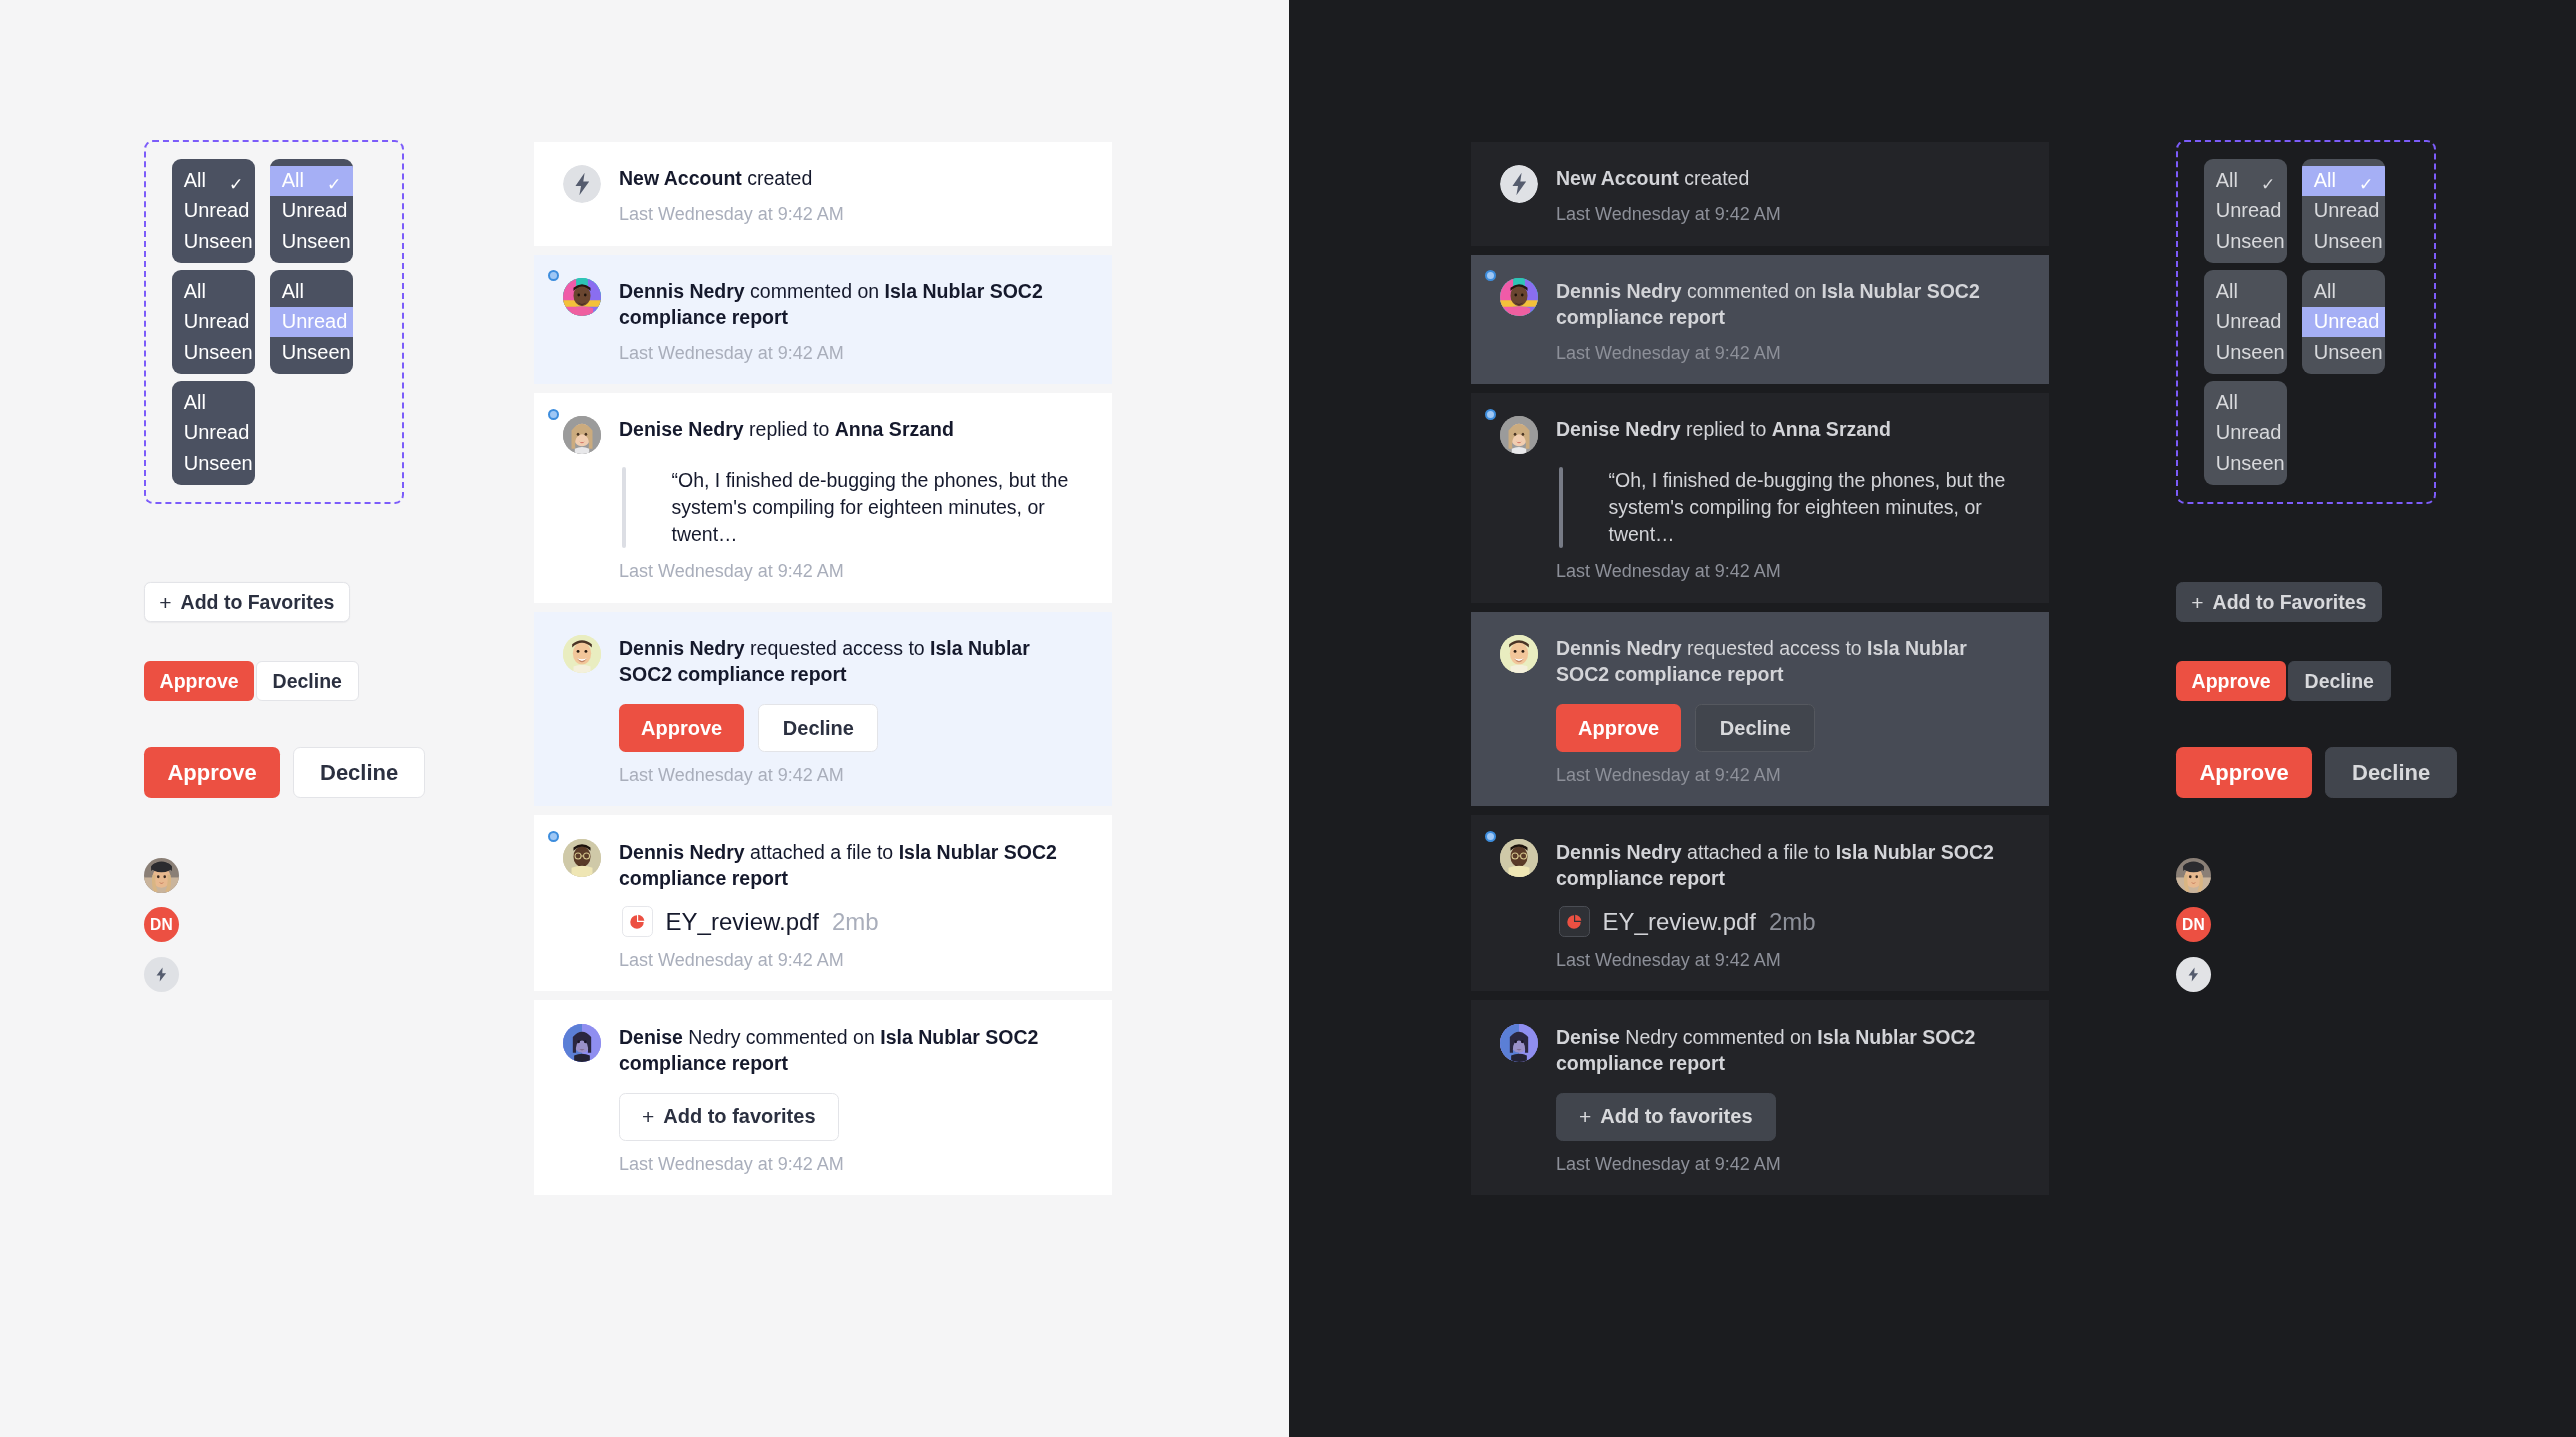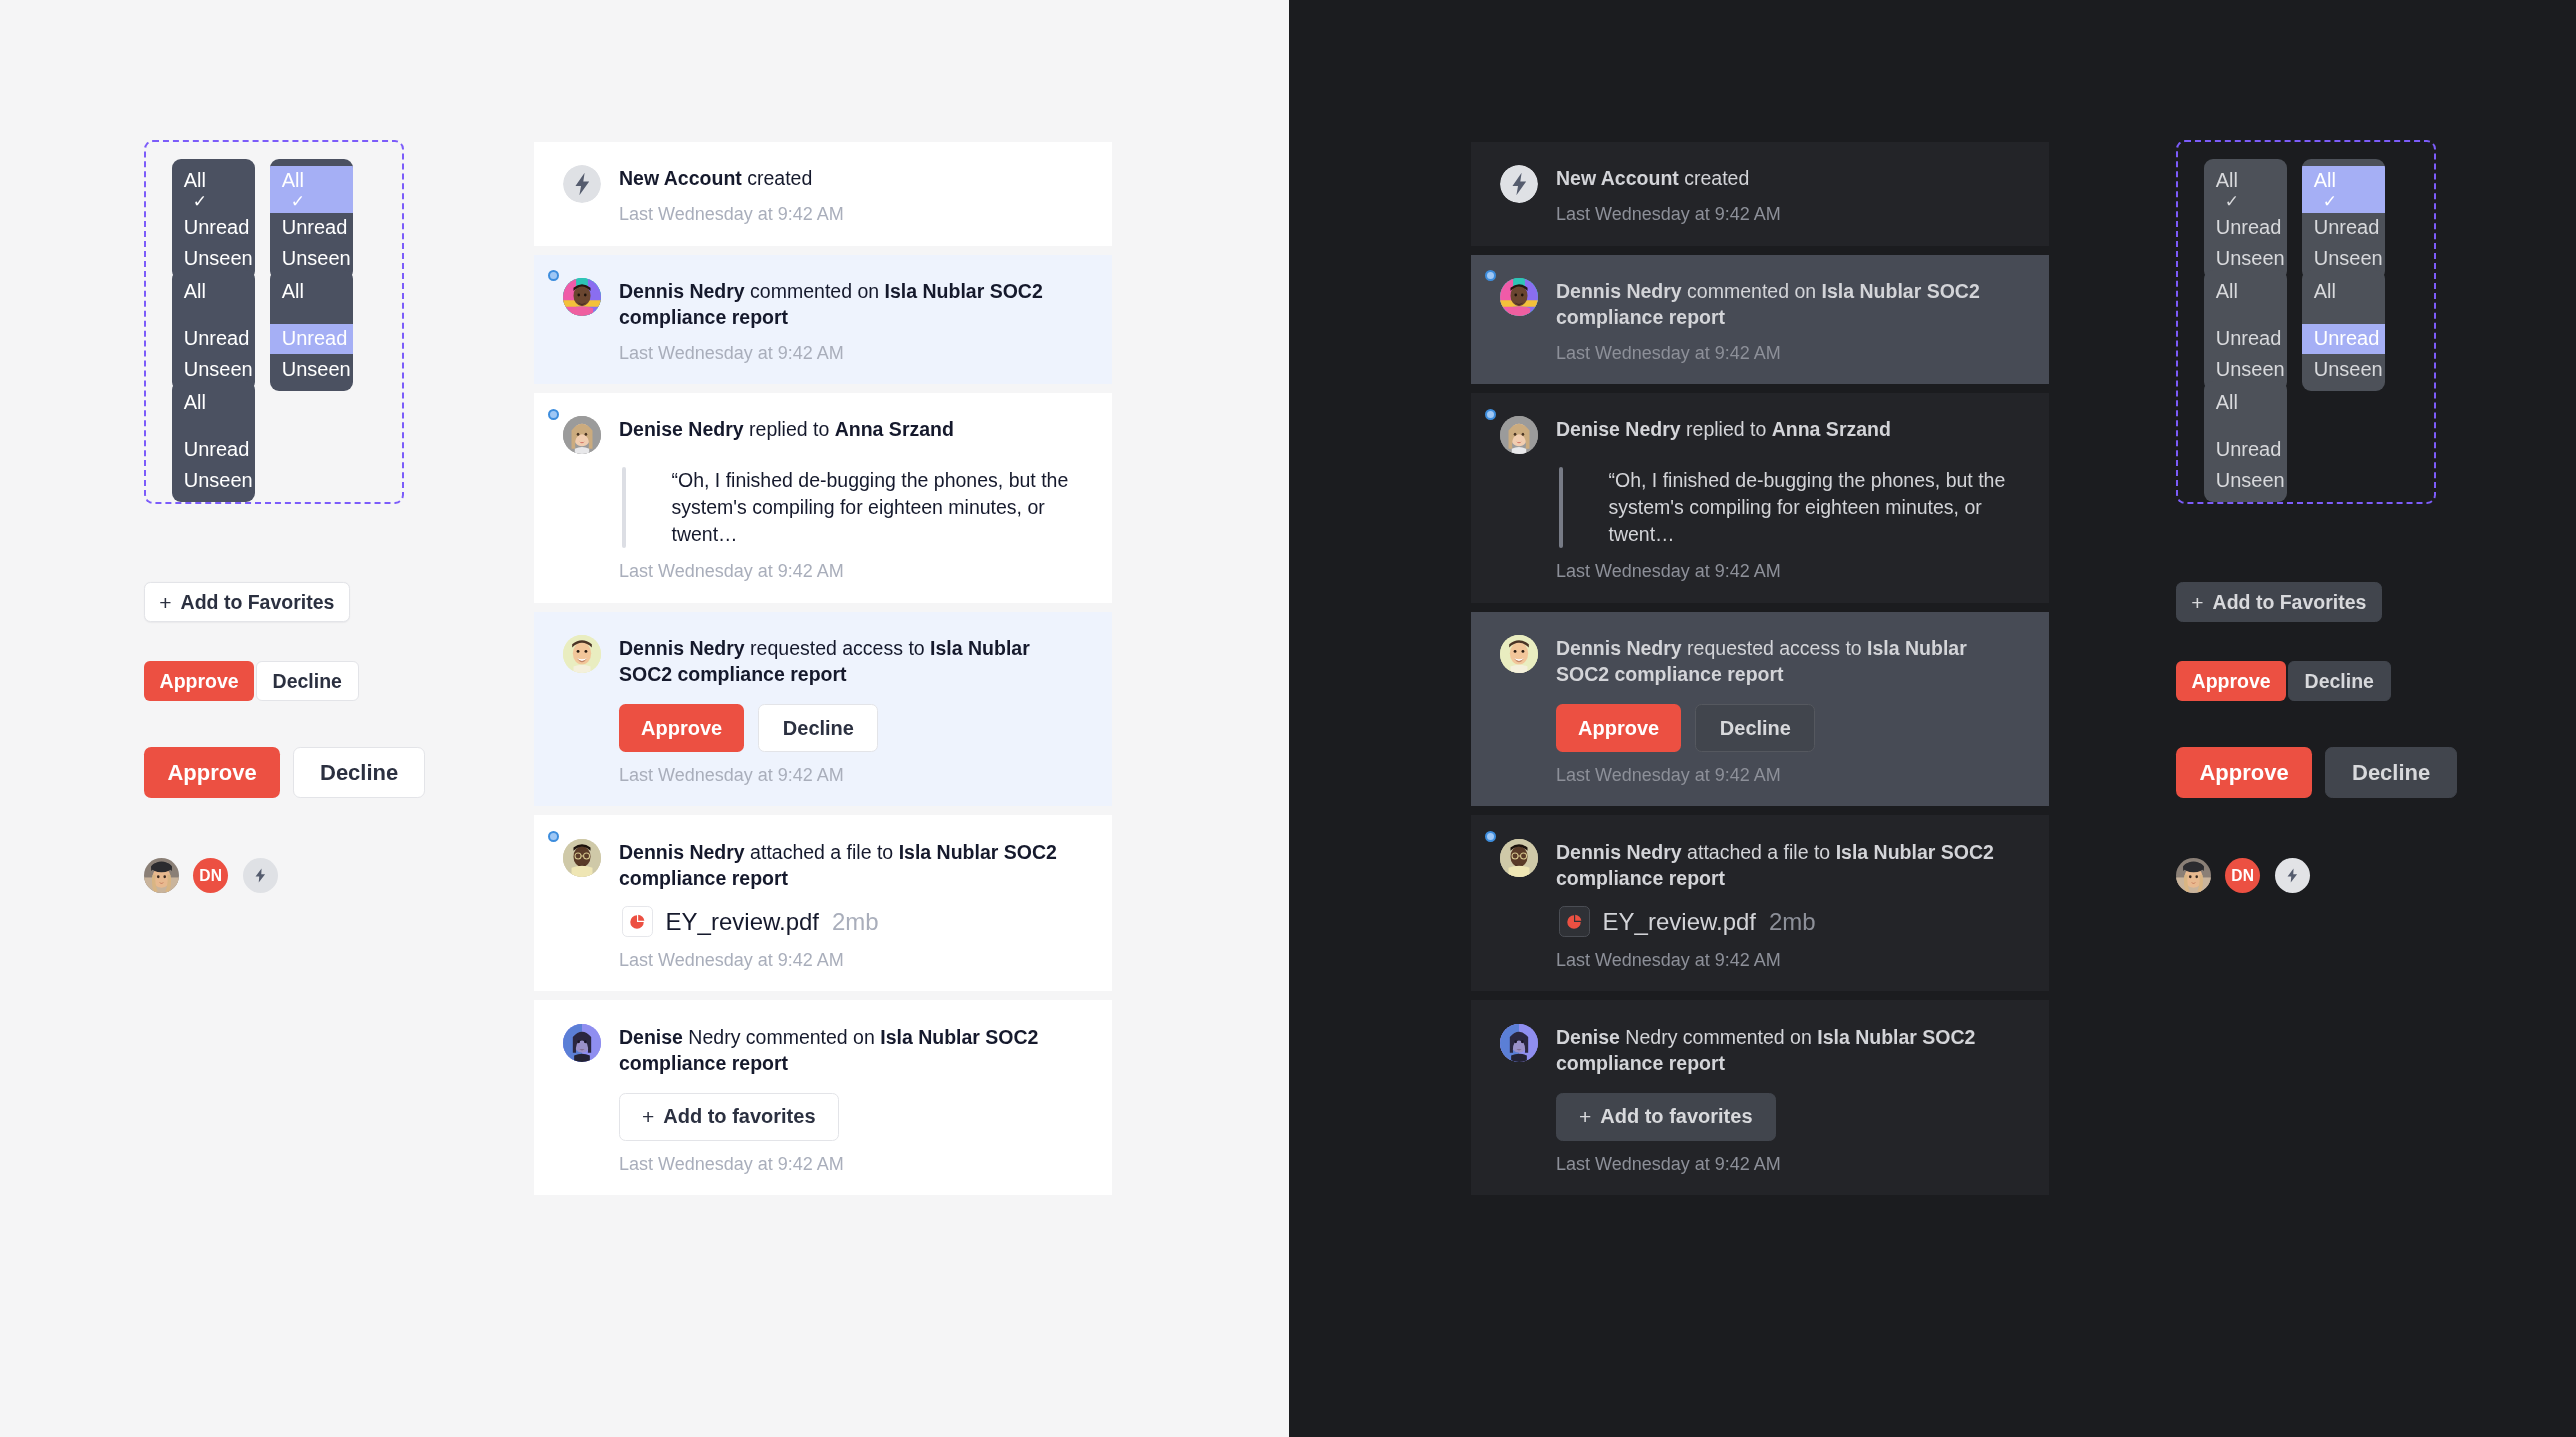--- a/index.html
+++ b/index.html
@@ -25,27 +25,26 @@
   .dd {
     position: absolute;
     background: #4b5161;
     border-radius: 9px;
     padding: 6.5px 0;
     overflow: hidden;
     width: 83px;
   }
   .dd.dark-theme { background: #4d5159; }
   .dd-row {
-    display: flex; align-items: flex-start; justify-content: space-between;
+    display: flex; align-items: flex-end; justify-content: space-between;
     padding: 2.6px 11.7px;
     font-size: 20px;
     line-height: 1.26;
     color: #ffffff;
     white-space: nowrap;
-    flex-direction: column;
   }
   .dd.dark-theme .dd-row { color: #d8d9dc; }
   .dd-row.hl { background: #a5aff5; color: #ffffff; }
   .dd.dark-theme .dd-row.hl { background: #a5aff5; color: #ffffff; }
   .dd-check { font-size: 17px; margin-left: 9px; line-height: 1; }
   .dd-check.empty { visibility: hidden; }
 
   
   .btn {
     display: inline-flex; align-items: center; justify-content: center;
@@ -96,21 +95,21 @@
     position: absolute;
     background: #ffffff; color: #2b3040;
     border: 1.3px solid #e3e4e8;
     font-size: 22px; font-weight: 700;
     height: 51px; padding: 0 26px;
     border-radius: 7.2px;
   }
   .btn-decline-lg.dark-theme { background: #41454d; border-color: #41454d; color: #d8d9dc; }
 
   
-  .ava-row { position: absolute; display: flex; align-items: center; gap: 14.3px; }
+  .ava-row { position: absolute; display: flex; align-items: center; gap: 14.3px; flex-direction: column; }
   .ava {
     width: 35px; height: 35px; border-radius: 50%;
     display: flex; align-items: center; justify-content: center;
     overflow: hidden; flex: none;
   }
   .ava-initials { background: #ec5042; color: #fff; font-size: 15.6px; font-weight: 700; letter-spacing: 0.3px; }
   .ava-bolt { background: #dfe1e5; }
   .ava-bolt.dark-theme { background: #e2e3e6; }
   .ava-bolt svg { width: 17px; height: 17px; display: block; }
 

